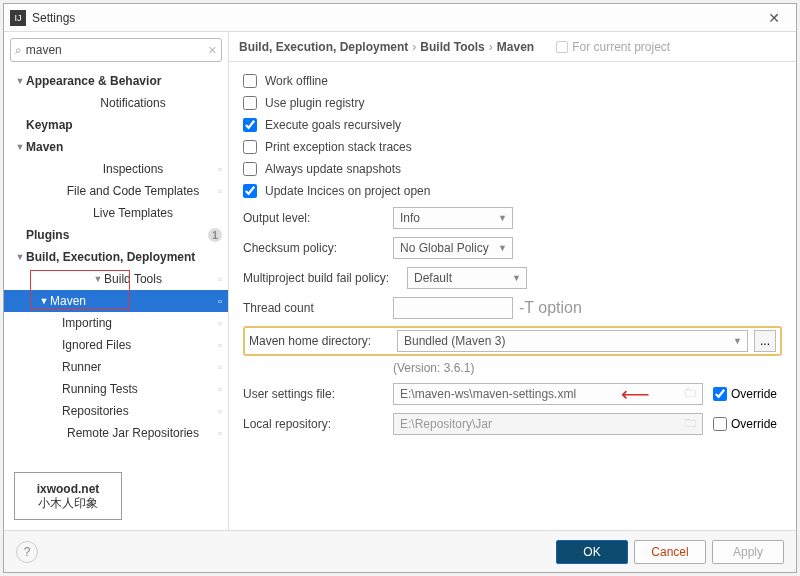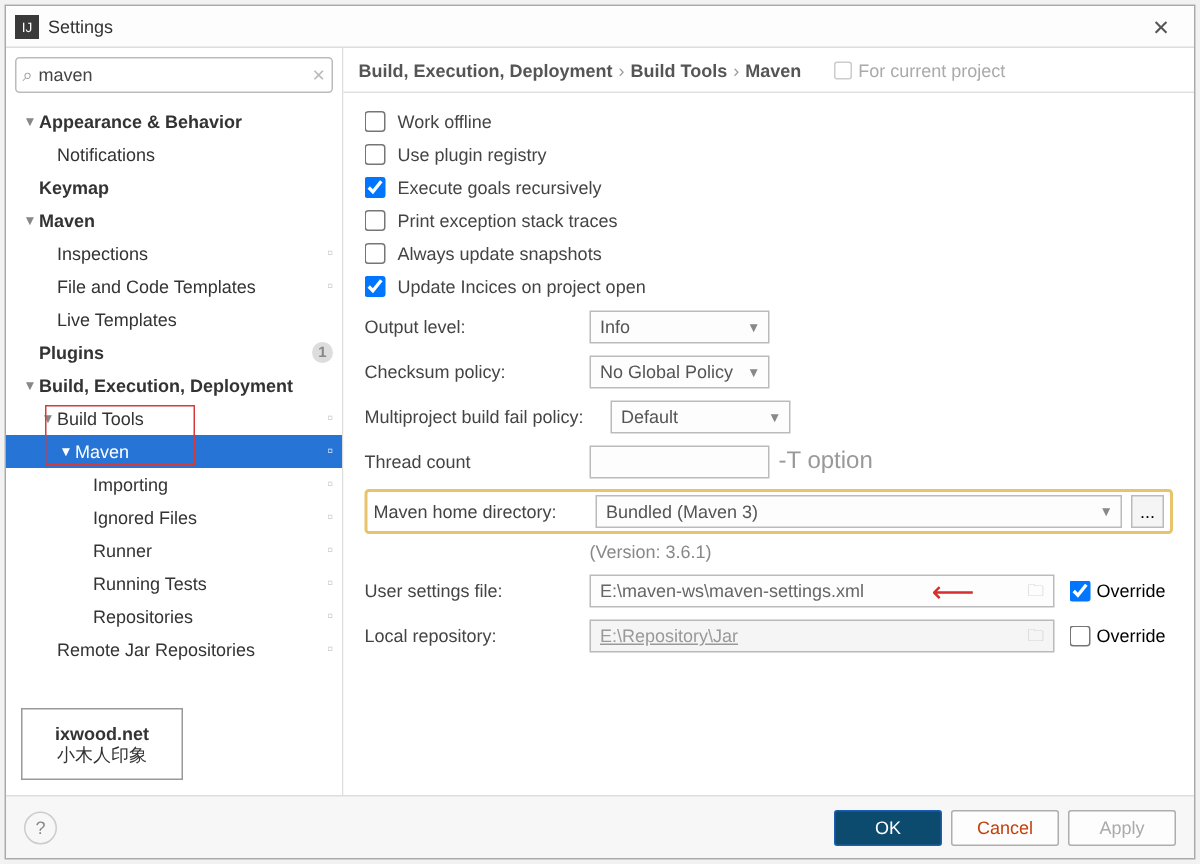--- a/index.html
+++ b/index.html
@@ -18,21 +18,21 @@
 .search-row { padding: 6px; }
 .search-box { width: 100%; height: 24px; border: 1px solid #bbb; border-radius: 3px; display: flex; align-items: center; padding: 0 4px; background: #fff; }
 .search-box .mag { color: #999; font-size: 12px; margin-right: 4px; }
 .search-box input { border: none; outline: none; flex: 1; font-size: 12px; color: #444; background: transparent; }
 .search-box .clear { color: #bbb; font-size: 11px; cursor: pointer; }
 
 .tree { flex: 1; overflow: auto; padding-top: 2px; }
 .tree-row { height: 22px; display: flex; align-items: center; padding-left: 10px; color: #333; cursor: pointer; position: relative;}
 .tree-row .arrow { width: 12px; font-size: 9px; color: #888; display:inline-block; text-align:center;}
 .tree-row.bold { font-weight: 600; }
-.tree-row.l1 { padding-left: 22px; }
+.tree-row.l1 { padding-left: 22px; justify-content: center; }
 .tree-row.l2 { padding-left: 34px; }
 .tree-row.l3 { padding-left: 46px; }
 .tree-row.selected { background: #2675d6; color: #fff; }
 .tree-row.selected .arrow { color: #fff; }
 .tree-row .marker { position:absolute; right:6px; color:#ccc; font-size:11px;}
 .tree-row.selected .marker { color:#cde4ff; }
 .hl-box { position:absolute; border:1px solid #d63a3a; pointer-events:none; }
 .badge-circle { position:absolute; right:6px; width:14px; height:14px; border-radius:50%; background:#ddd; color:#888; font-size:10px; display:flex; align-items:center; justify-content:center; }
 
 .logo-area { padding: 8px 10px 10px; }
@@ -48,21 +48,21 @@
 .content { flex: 1; padding: 8px 14px; overflow: auto; position: relative; }
 .opt-row { display: flex; align-items: center; height: 22px; gap: 8px; }
 .opt-row input[type=checkbox] { width: 14px; height: 14px; }
 .opt-row label { color: #444; }
 
 .form-row { display: flex; align-items: center; height: 28px; margin-top: 2px;}
 .form-label { width: 150px; color: #444; }
 .select { height: 22px; border: 1px solid #bbb; background: #fdfdfd; display: flex; align-items: center; padding: 0 6px; color: #555; position: relative; min-width: 120px;}
 .select .caret { position:absolute; right:5px; color:#888; font-size:9px;}
 .text-input { height: 22px; border: 1px solid #bbb; background: #fdfdfd; padding: 0 6px; color:#666; flex:1; display:flex; align-items:center; position:relative;}
-.text-input.readonly { background:#f5f5f5; color:#999;text-decoration:underline;}
+.text-input.readonly { background:#f5f5f5; color:#999;}
 .text-input .folder-icn { position:absolute; right:6px; color:#bbb; font-size:11px;}
 .hint { color: #999; margin-left: 6px; font-size: 16px; }
 
 .yellow-frame { border: 2px solid #e7c36a; border-radius: 3px; padding: 2px 4px; display:flex; align-items:center; gap:6px; margin-top:4px; margin-bottom:2px;}
 .yellow-frame .form-label { width: 142px; }
 .ellipsis-btn { width: 22px; height: 22px; border:1px solid #bbb; background:#f5f5f5; display:flex; align-items:center; justify-content:center; cursor:pointer; }
 
 .override { display:flex; align-items:center; gap:4px; margin-left:10px;}
 .override input { width:14px; height:14px;}
 

